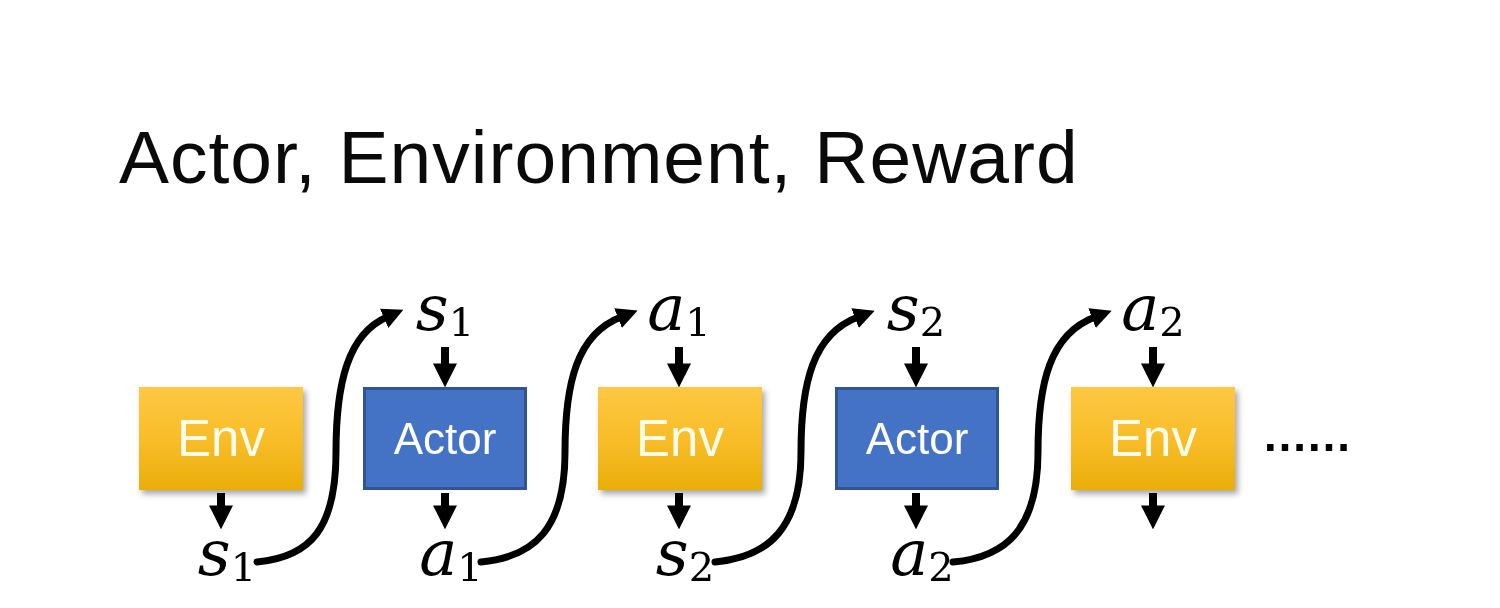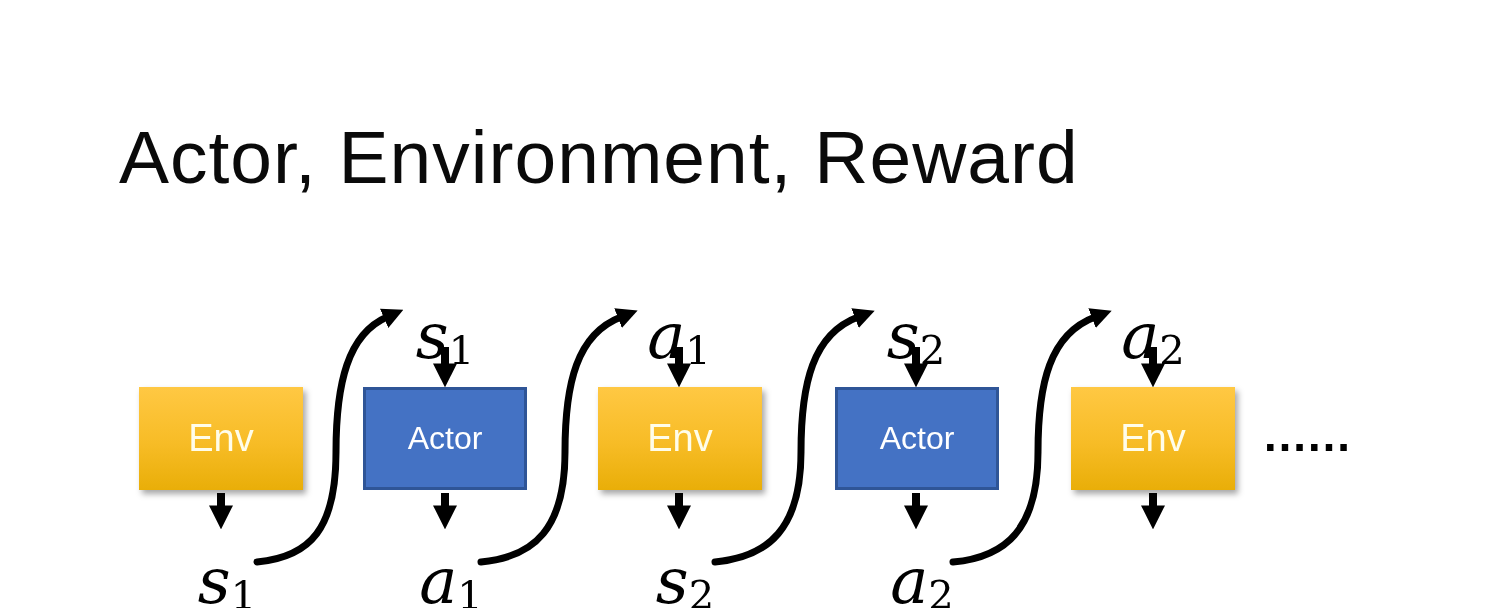--- a/index.html
+++ b/index.html
@@ -25,36 +25,35 @@
   .box{
     position:absolute;
     top:387px;height:103px;width:164px;
     display:flex;align-items:center;justify-content:center;
     box-sizing:border-box;
   }
   .box.env{
     background:linear-gradient(180deg,#FFC843 0%,#F7BC26 55%,#E9AE08 100%);
     box-shadow:3px 4px 6px rgba(0,0,0,0.35);
     color:#FFFDEA;
-    font-size:38px;
+    font-size:51px;
   }
   .box.actor{
     background:#4472C4;
     border:3px solid #2F5597;
     color:#ffffff;
-    font-size:32px;
+    font-size:44px;
   }
   .mlabel{
     position:absolute;
     width:100px;
     text-align:center;
     color:#000;
     line-height:1;
     white-space:nowrap;
-    margin-top:28px;
   }
   .mlabel .ml{
     font-family:"DejaVu Serif", serif;
     font-style:italic;
     font-size:64px;
   }
   .mlabel .ms{
     font-family:"DejaVu Serif", serif;
     font-style:normal;
     font-size:40px;

